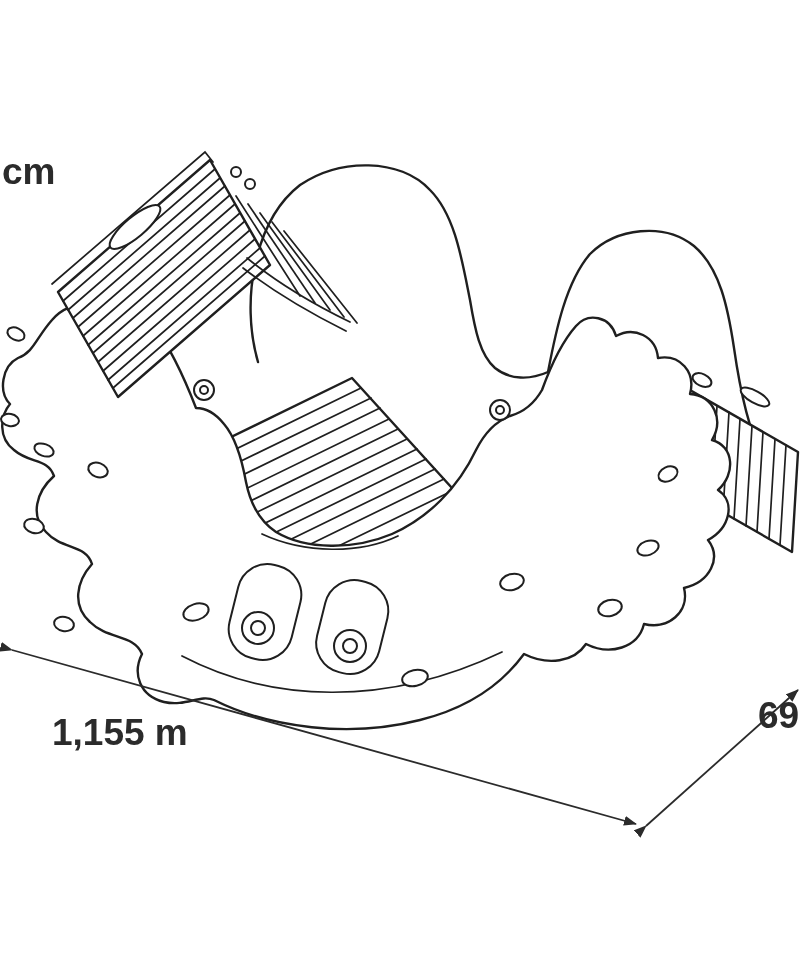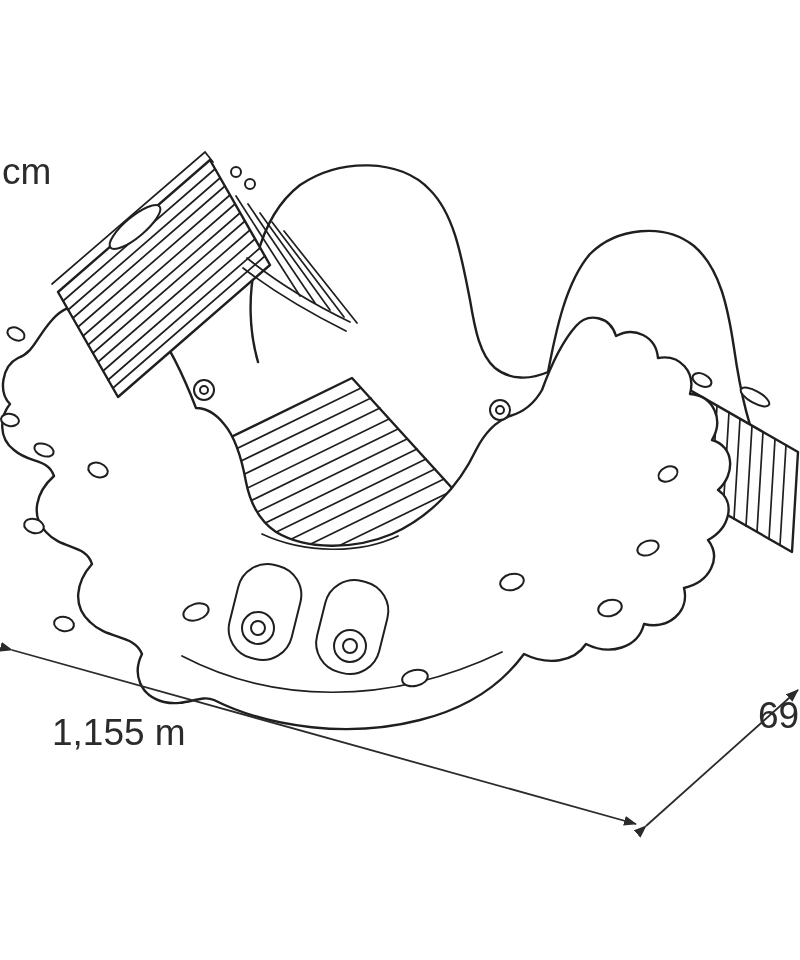--- a/index.html
+++ b/index.html
@@ -1,17 +1,17 @@
 <!DOCTYPE html>
 <html><head>
 <meta charset="utf-8">
 <style>
   html,body{margin:0;padding:0;background:#ffffff;}
   #stage{position:relative;width:800px;height:960px;background:#ffffff;overflow:hidden;
-         font-family:"Liberation Sans",sans-serif;}
+         font-family:"Liberation Sans",sans-serif;font-weight:bold;}
   svg{position:absolute;left:0;top:0;}
   .outline{fill:#ffffff;stroke:#1f1f1f;stroke-width:2.4;stroke-linejoin:round;stroke-linecap:round;}
   .openline{fill:none;stroke:#1f1f1f;stroke-width:2.4;stroke-linejoin:round;stroke-linecap:round;}
   .slat{stroke:#1f1f1f;stroke-width:1.7;stroke-linecap:round;}
   .thin{fill:none;stroke:#1f1f1f;stroke-width:1.7;stroke-linecap:round;}
   .hole{fill:#ffffff;stroke:#1f1f1f;stroke-width:2;}
   .dim{stroke:#2b2b2b;stroke-width:1.8;fill:none;}
   .dimtext{fill:#2b2b2b;font-family:"Liberation Sans",sans-serif;font-size:37px;}
 </style>
 </head>

